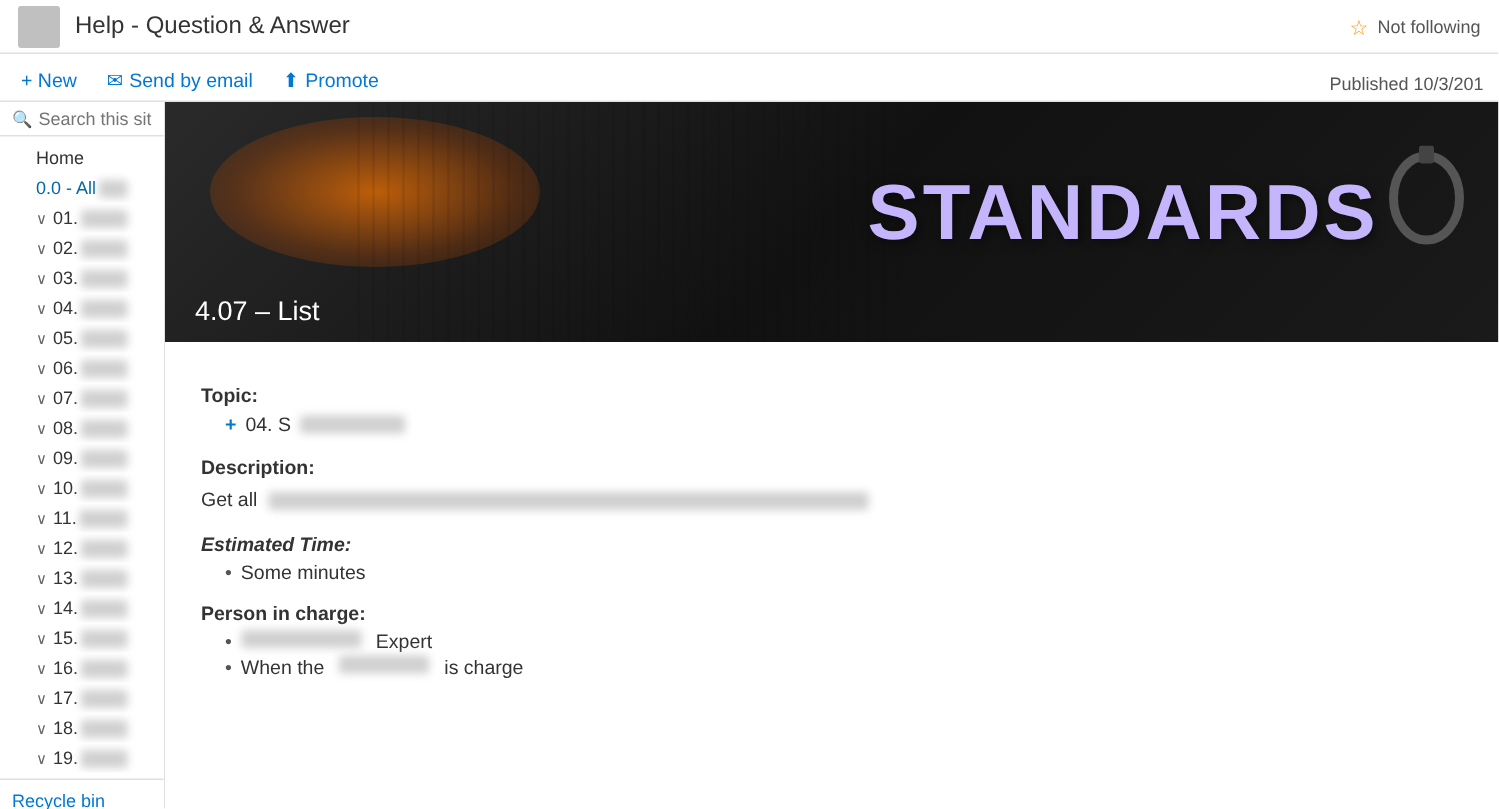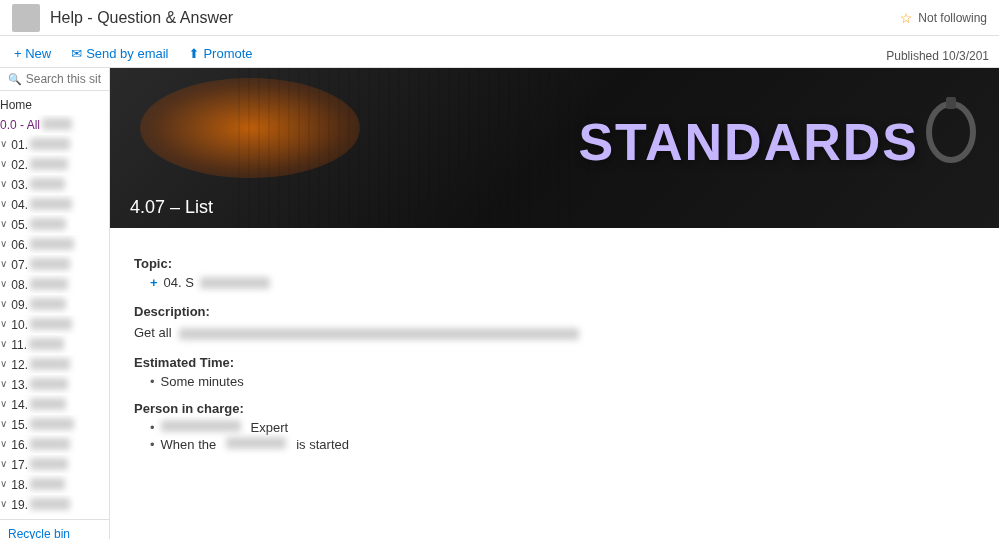--- a/index.html
+++ b/index.html
@@ -72,29 +72,29 @@
       margin-bottom: 4px;
     }
     .sidebar-search input {
       border: none; outline: none;
       font-size: 12px; color: #666;
       width: 100%;
     }
     .search-icon-sm { color: #666; margin-right: 4px; font-size: 11px; }
 
     .sidebar-item {
-      padding: 3px 0;
+      padding: 3px 24px;
       font-size: 12px;
       color: #333;
       cursor: pointer;
       white-space: nowrap;
       overflow: hidden;
       text-overflow: ellipsis;
       display: flex;
-      align-items: flex-start;
+      align-items: flex-end;
       gap: 2px;
     }
     .sidebar-chevron { font-size: 10px; color: #666; margin-right: 2px; }
 
     
     .main-content {
       flex: 1;
       overflow-y: auto;
       background: #fff;
     }
@@ -236,21 +236,21 @@
     <div class="sidebar-search">
       <span class="search-icon-sm">🔍</span>
       <input type="text" style="border: none; outline: none; font-size: 12px; color: rgb(102, 102, 102); width: 100%;" placeholder="Search this site">
     </div>
 
     <div class="sidebar-item">
       <span>Home</span>
     </div>
 
     <div class="sidebar-item">
-      <span style="font-size:12px;color:#701a75;">0.0 - All</span>
+      <span style="font-size:12px;color:#0369a1;">0.0 - All</span>
       <span class="blur-text" style="width:30px;"></span>
     </div>
 
     <div class="sidebar-item">
       <span class="sidebar-chevron">∨</span>
       <span style="font-size:12px;color:#333;">01.</span>
       <span class="blur-text" style="width:40px;"></span>
     </div>
     <div class="sidebar-item">
       <span class="sidebar-chevron">∨</span>
@@ -378,35 +378,35 @@
         <span>04. S</span>
         <span class="blur-text" style="width:70px;"></span>
       </div>
 
       <div class="section-label" style="margin-top:14px;">Description:</div>
       <div class="description-text">
         <span>Get all</span>
         <span style="display:inline-block;margin-left:4px;background:#d0d0d0;border-radius:2px;filter:blur(3px);height:12px;width:400px;vertical-align:middle;"></span>
       </div>
 
-      <div class="section-label" style="">Estimated Time:</div>
+      <div class="section-label" style="font-style:italic;">Estimated Time:</div>
       <div class="bullet-item">
         <span class="bullet">•</span>
         <span>Some minutes</span>
       </div>
 
       <div class="section-label" style="margin-top:12px;">Person in charge:</div>
       <div class="bullet-item">
         <span class="bullet">•</span>
         <span style="display:inline-block;background:#d0d0d0;border-radius:2px;filter:blur(3px);height:12px;width:80px;vertical-align:middle;"></span>
         <span style="margin-left:4px;">Expert</span>
       </div>
 
       <div class="bullet-item">
         <span class="bullet">•</span>
         <span>When the</span>
         <span style="display:inline-block;margin:0 4px;background:#d0d0d0;border-radius:2px;filter:blur(3px);height:12px;width:60px;vertical-align:middle;"></span>
-        <span>is started</span>
+        <span>is charge</span>
       </div>
 
     </div>
   </div>
 </div>
 
 </body></html>

